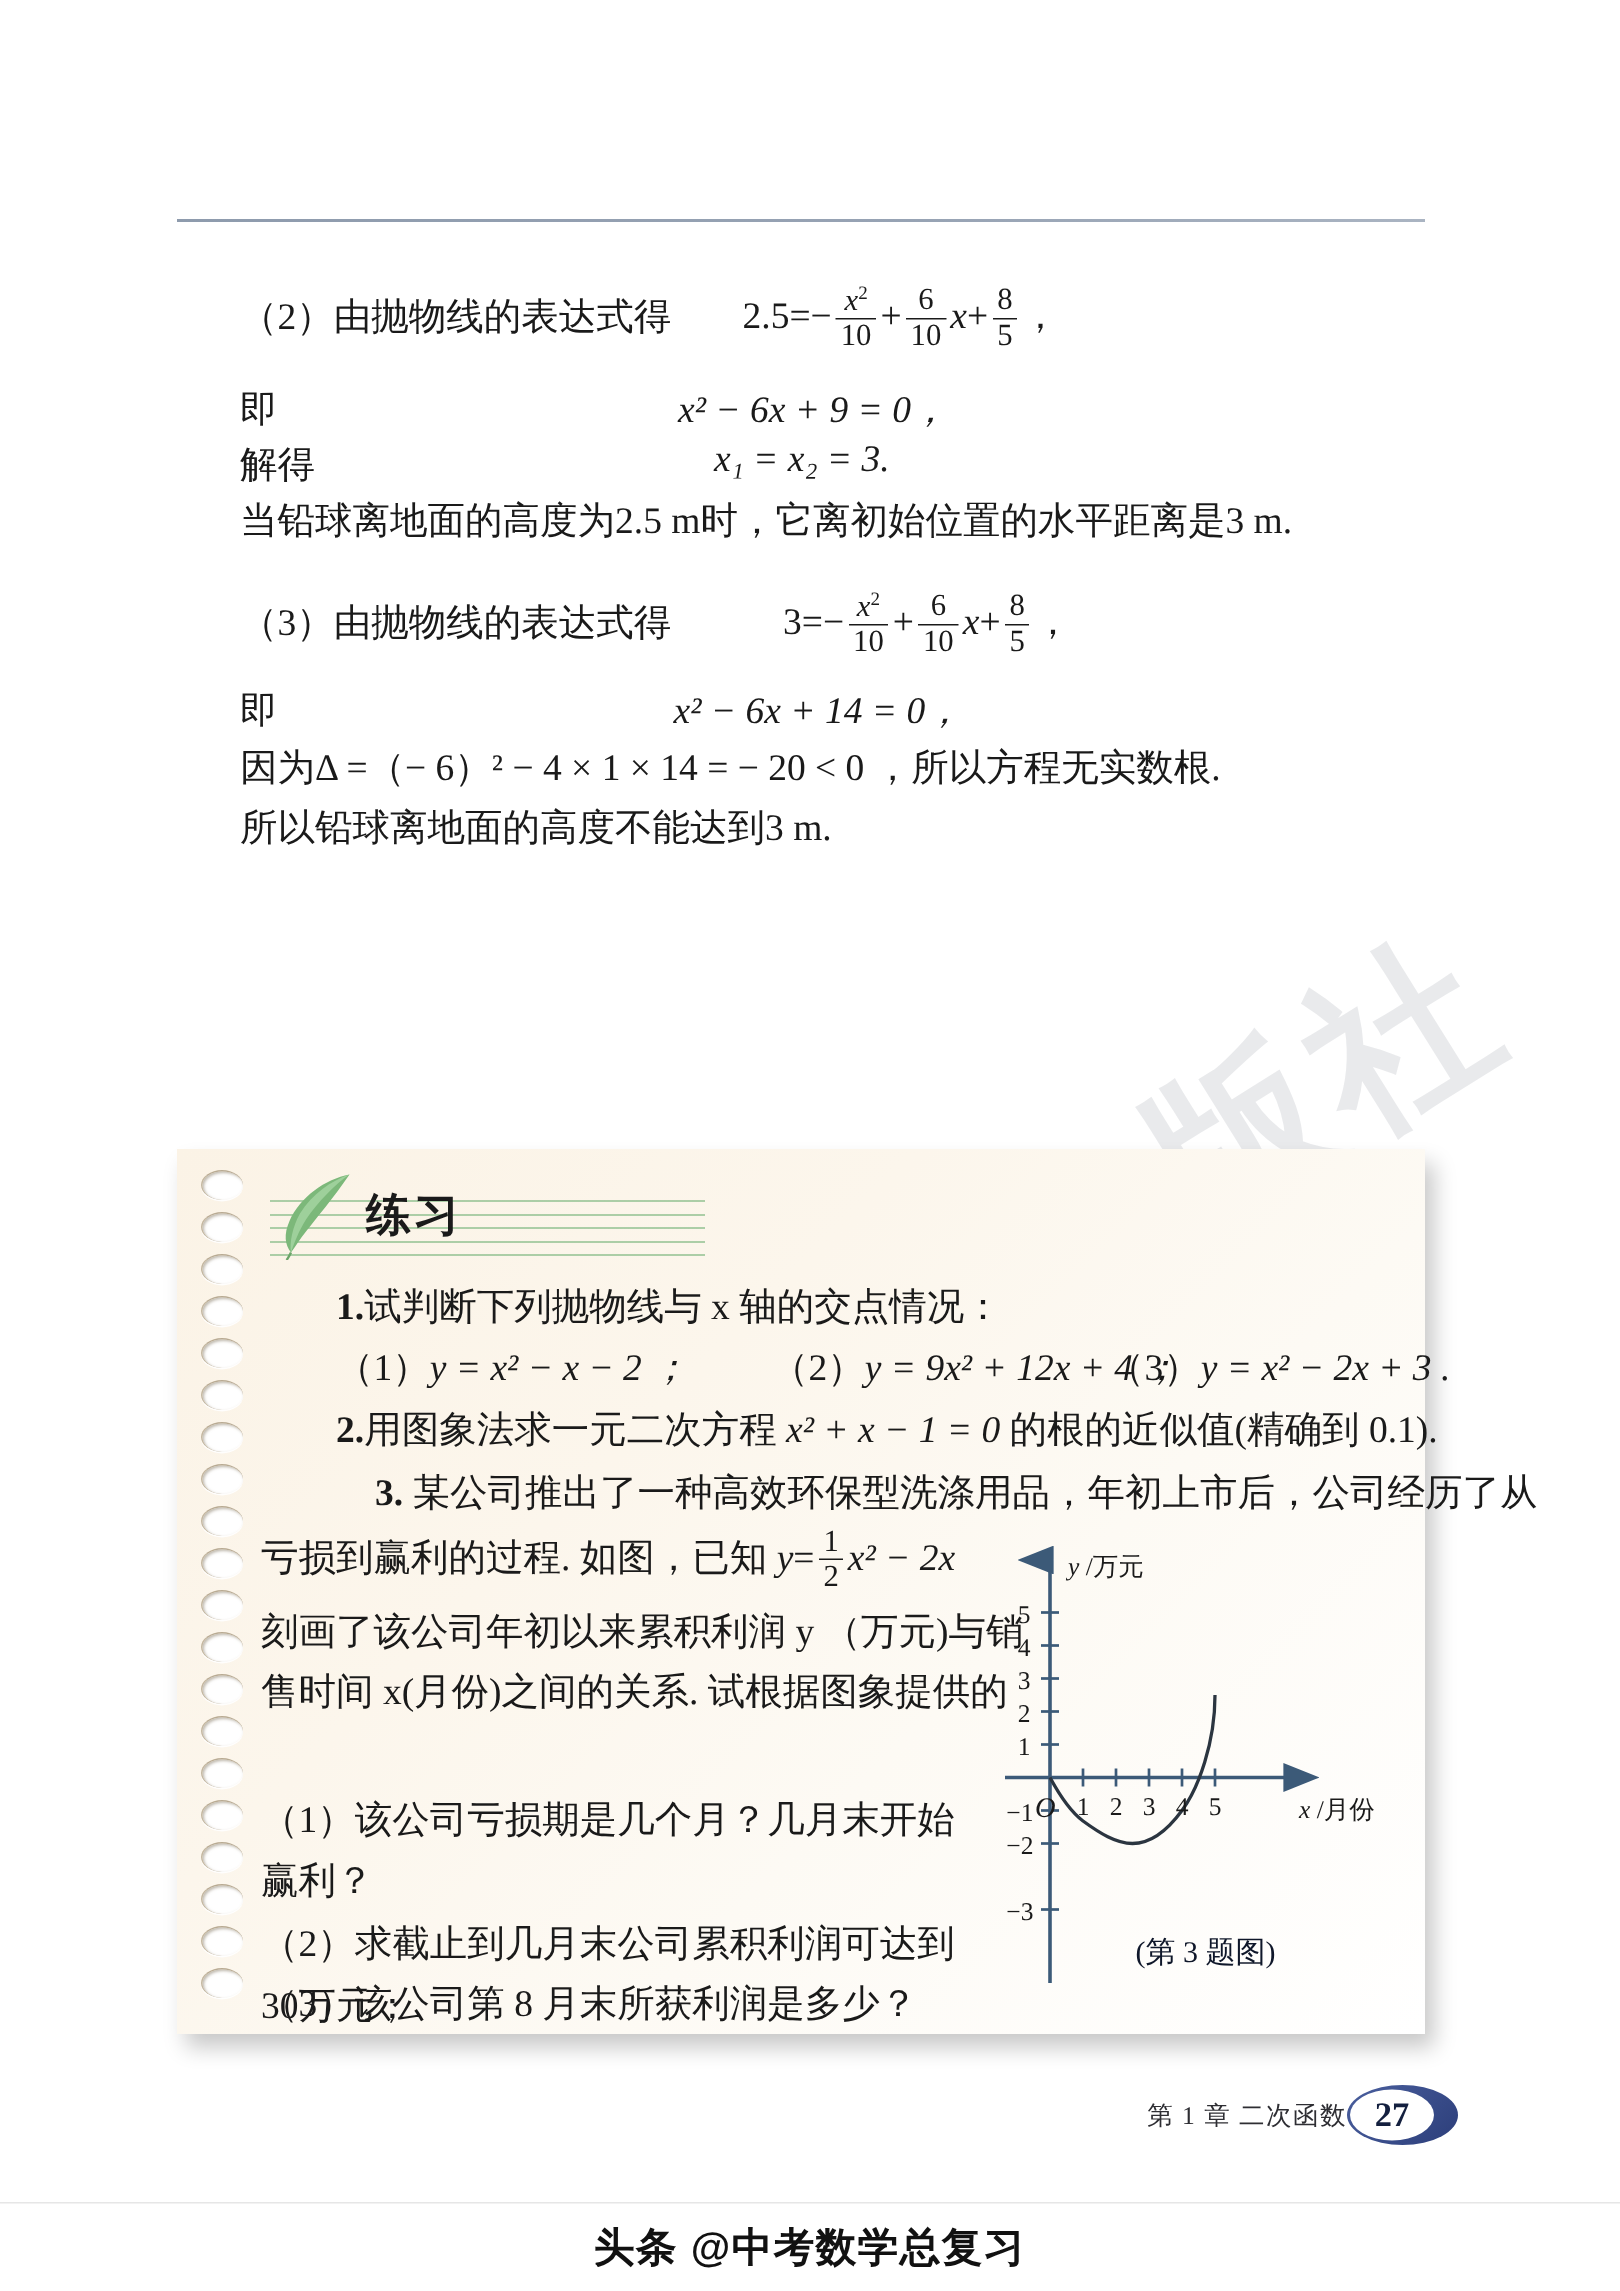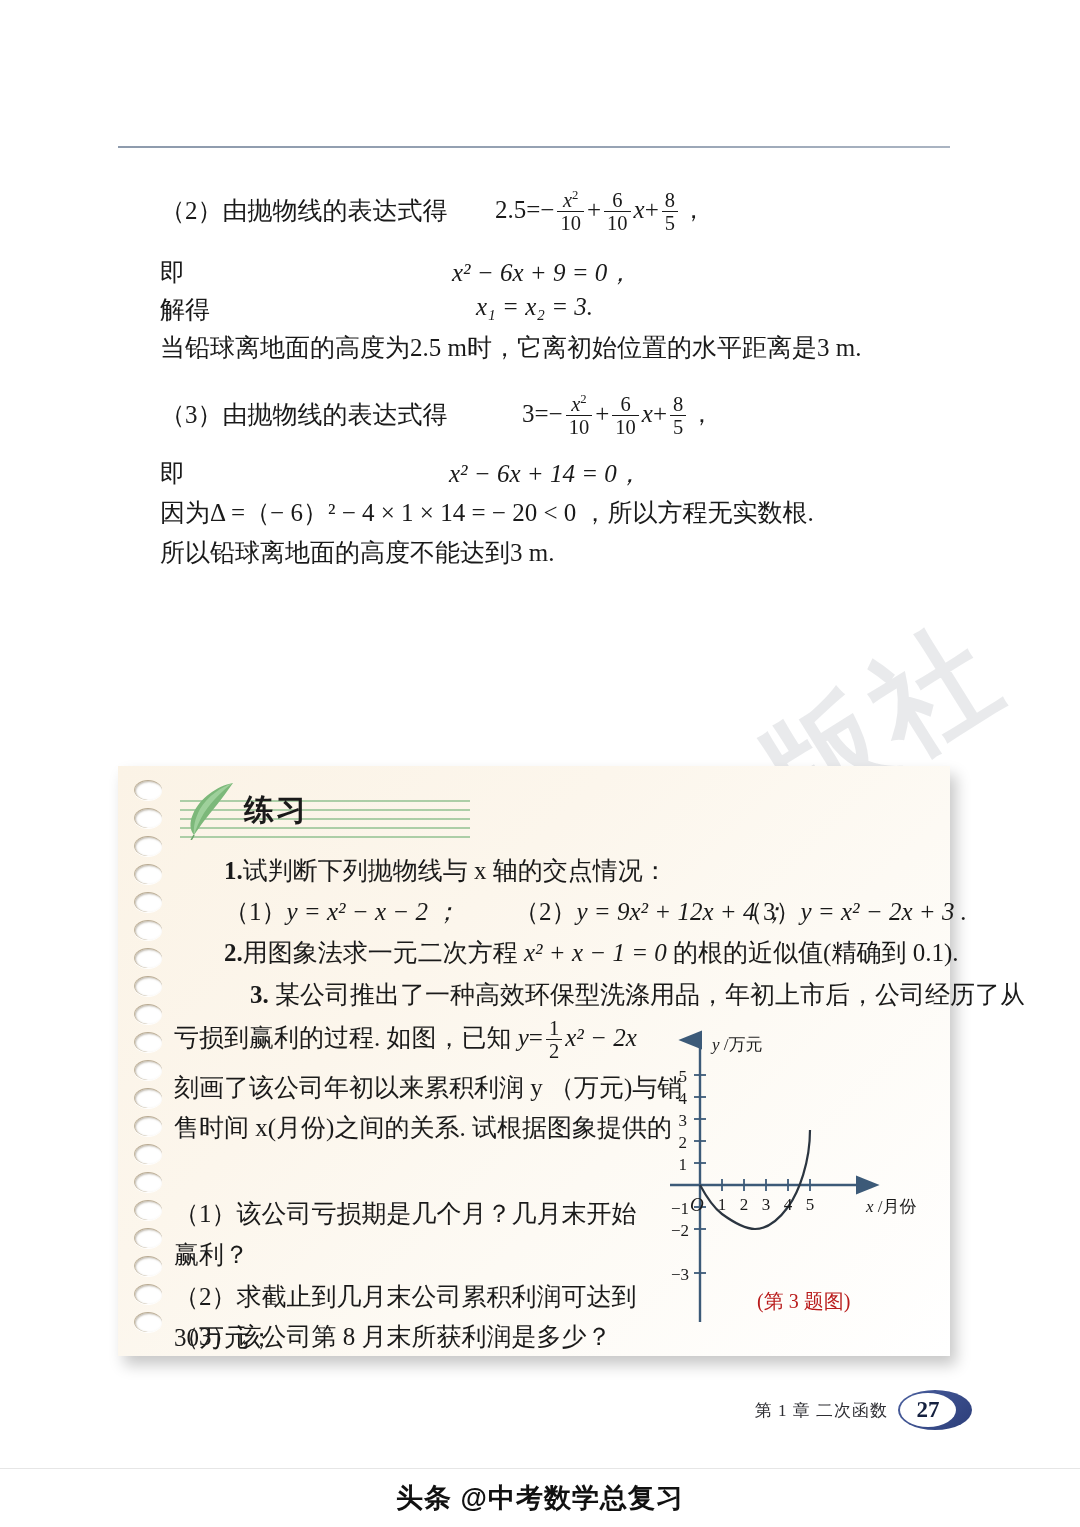--- a/index.html
+++ b/index.html
@@ -173,31 +173,31 @@
     left: 660px;
     top: 1022px;
     width: 270px;
     height: 310px;
   }
   .fig-cap {
     position: absolute;
     left: 757px;
     top: 1288px;
     font-size: 20px;
-    color: #b91c1c;
+    color: #0f172a;
   }
 
   
   .footer {
     position: absolute;
     right: 108px;
     bottom: 97px;
     display: flex;
     align-items: center;
-    gap: 10px;
+    gap: 0;
   }
   .footer-text {
     font-size: 17px;
     color: #2e2e33;
     font-family: "Liberation Serif", serif;
     letter-spacing: 1px;
   }
   .page-badge {
     position: relative;
     width: 74px;

